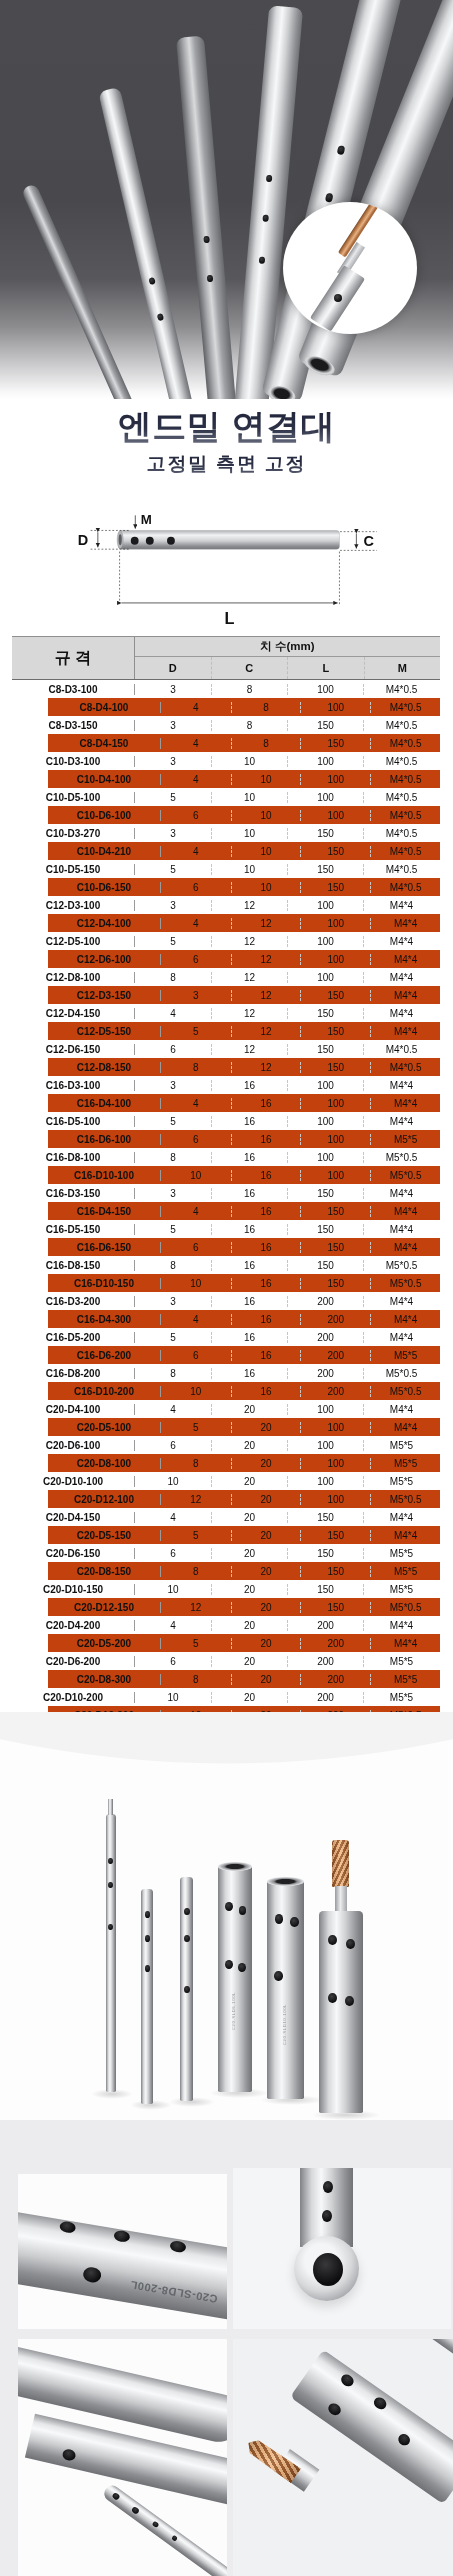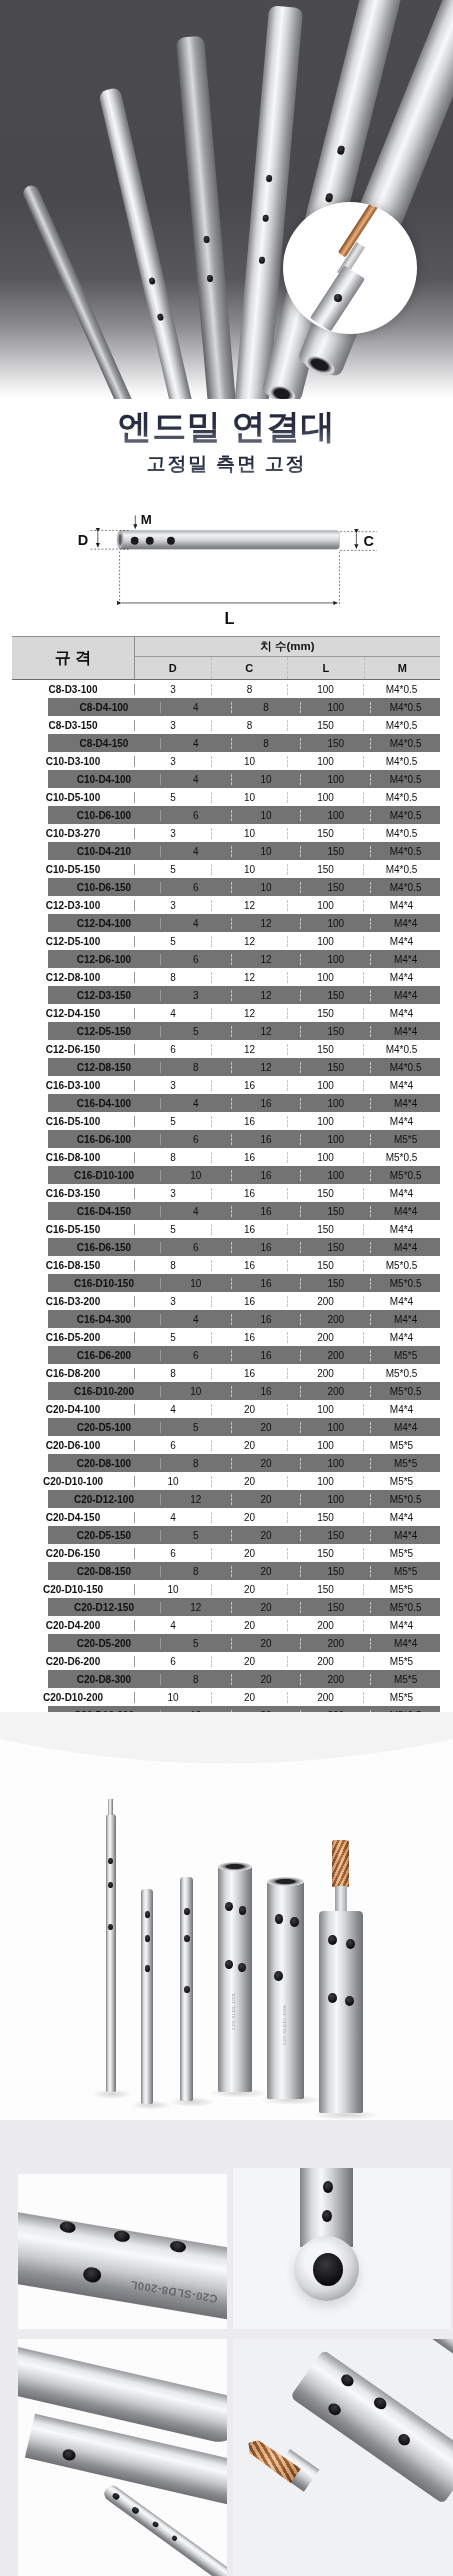--- a/index.html
+++ b/index.html
@@ -44,21 +44,21 @@
   #th-spec{position:absolute;left:0;top:0;width:123px;height:42px;display:flex;align-items:center;justify-content:center;
         font-size:16px;font-weight:bold;border-right:0.6px solid #8f8f8f;box-sizing:border-box;}
   #th-dims{position:absolute;left:123px;top:0;width:305px;height:20px;display:flex;align-items:center;justify-content:center;
         font-size:11.5px;font-weight:bold;border-bottom:0.6px solid #9a9a9a;box-sizing:border-box;}
   #th-cols{position:absolute;left:123px;top:20px;width:305px;height:22.4px;display:flex;}
   #th-cols .thc{flex:1;display:flex;align-items:center;justify-content:center;font-size:11px;font-weight:bold;box-sizing:border-box;}
   #th-cols .thc + .thc{border-left:0.6px dashed #bdbdbd;}
   #table-body{border-bottom:0.6px solid #c9c9c9;}
   .trow{display:flex;height:18px;align-items:center;}
   .trow.even{background:#ffffff;}
-  .trow.odd{background:#737373;margin-left:36px;}
+  .trow.odd{background:#c2410c;margin-left:36px;}
   .tc{display:flex;align-items:center;justify-content:center;font-size:10px;box-sizing:border-box;}
   .tc.spec{width:123px;font-weight:bold;font-size:10px;border-right:0.6px solid #9a9a9a;}
   .tc.num{width:76px;}
   .tc.dash{border-left:0.6px dashed #c6c6c6;}
 
   
   #arc{position:absolute;left:0;top:1712px;width:453px;height:75px;}
 
   
   #tools-photo{position:absolute;left:0;top:1787px;width:453px;height:333px;background:#fdfdfd;overflow:hidden;}

